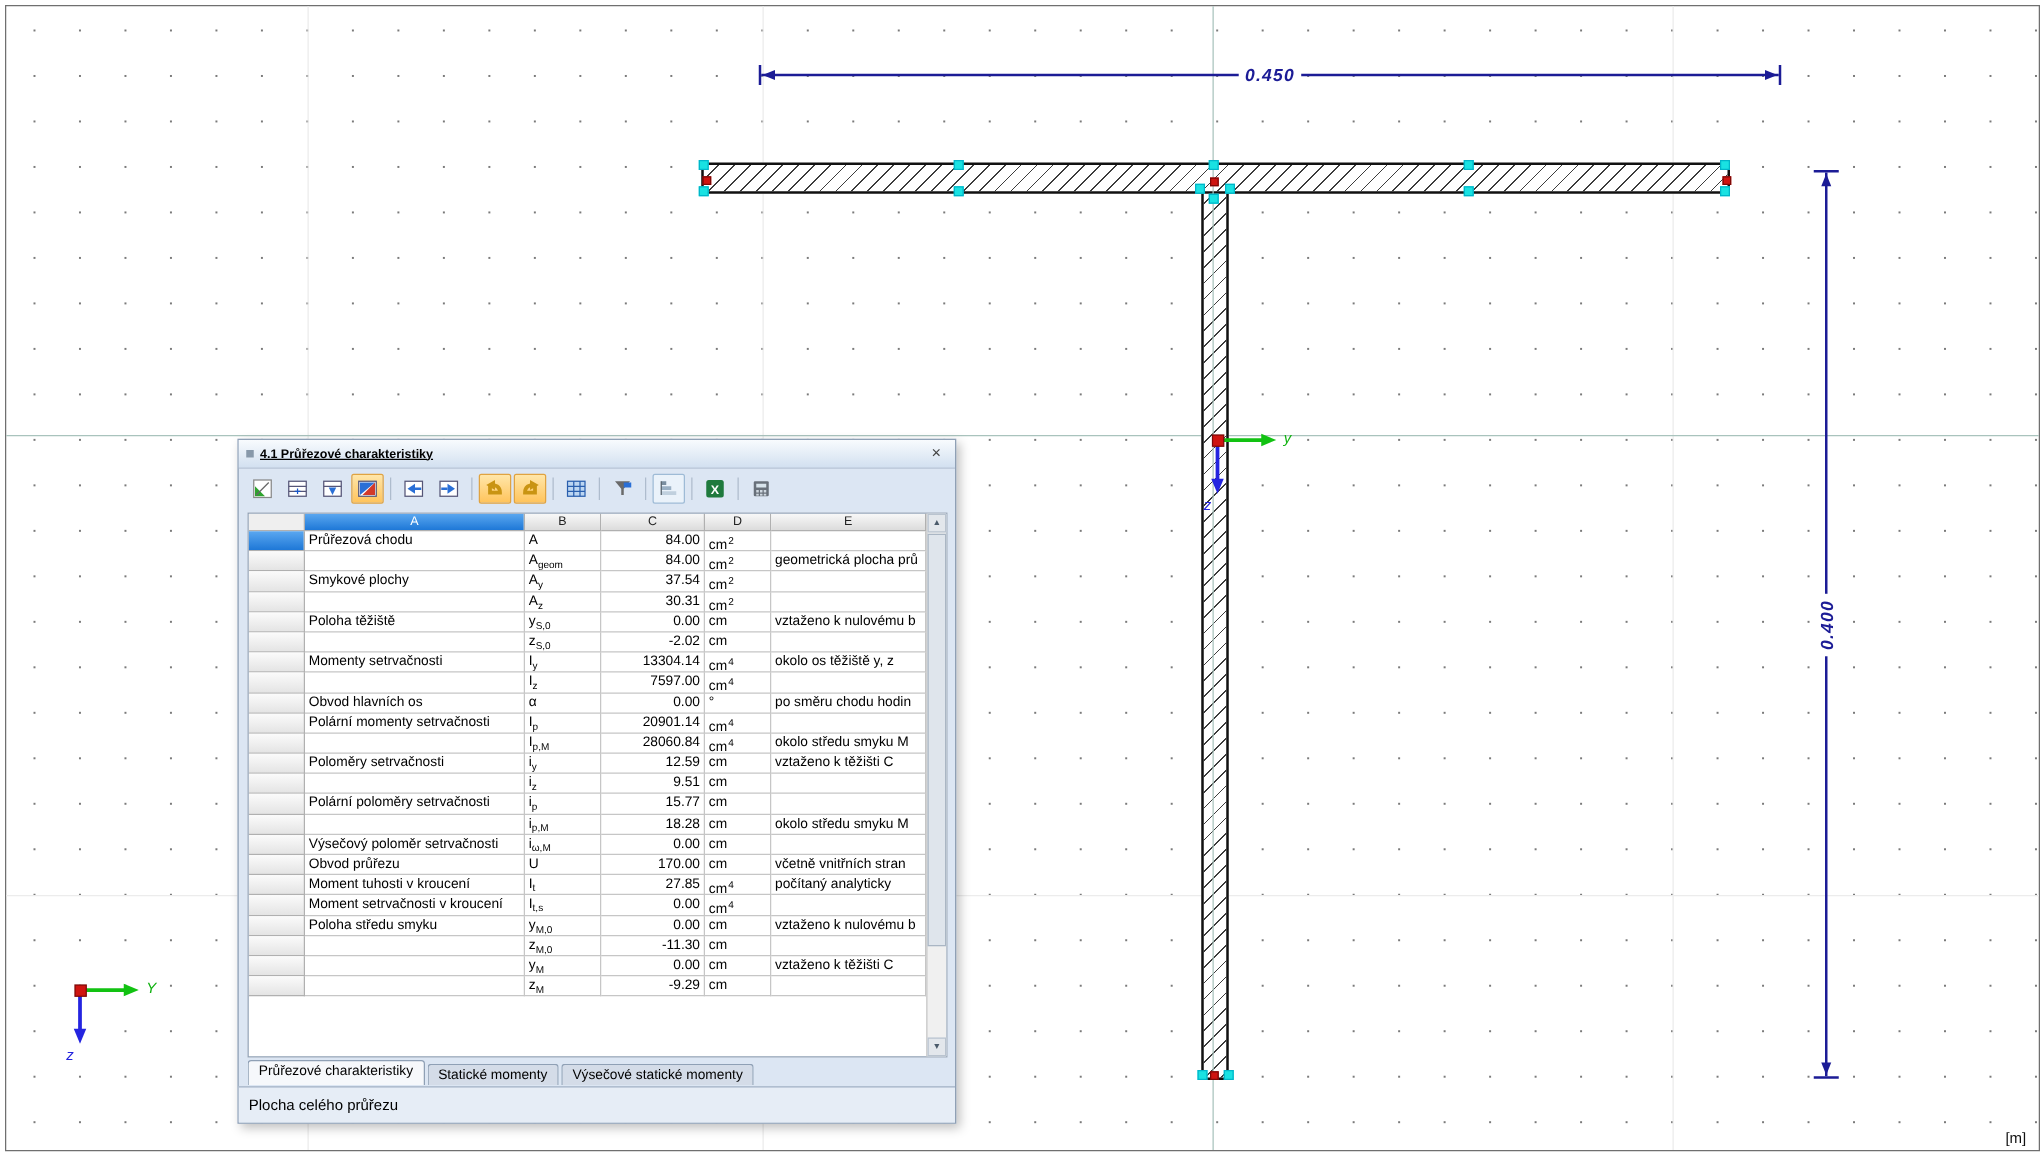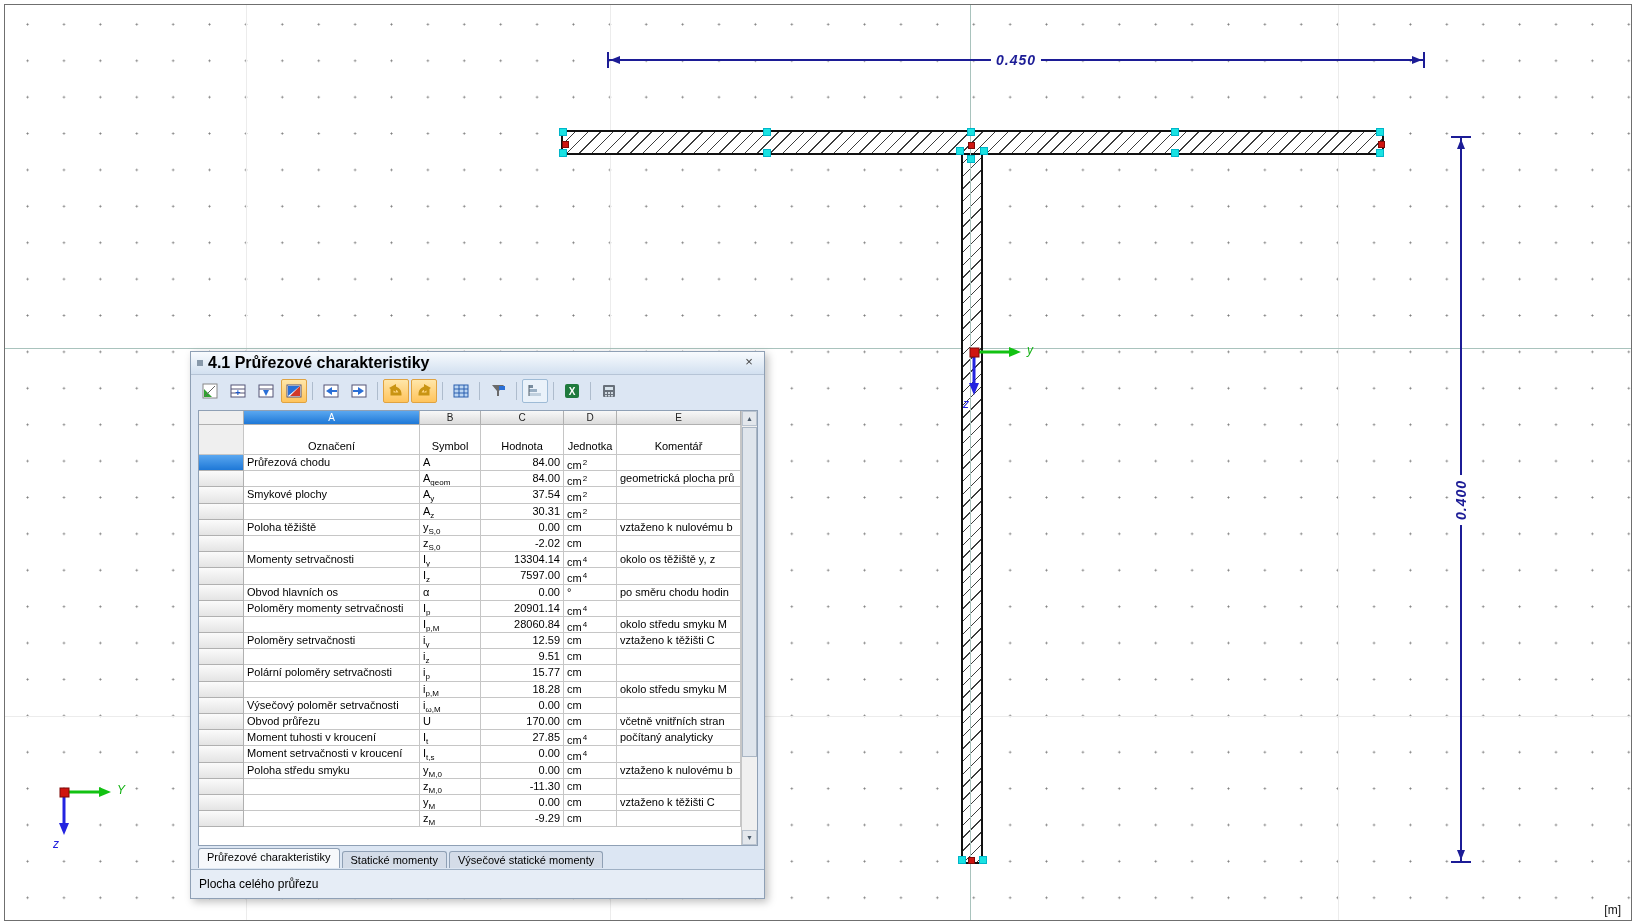--- a/index.html
+++ b/index.html
@@ -60,21 +60,21 @@
     position:absolute;left:185px;top:346px;width:573px;height:546px;
     background:#dce6f3;border:1px solid #8fa0b5;box-shadow:3px 3px 8px rgba(0,0,0,.25);
     z-index:20;font-size:11px;color:#000;
   }
   #titlebar{
     position:absolute;left:0;top:0;right:0;height:23px;
     background:linear-gradient(#f8fbfe,#d2e0f0);
     border-bottom:1px solid #b6c4d6;display:flex;align-items:center;padding:0 6px;box-sizing:border-box;
   }
   #dialog-icon{width:6px;height:6px;background:#8899aa;margin-right:5px;flex:none;}
-  #title-text{font-weight:bold;font-size:16px;flex:1;white-space:nowrap;}
+  #title-text{font-weight:bold;font-size:10px;flex:1;white-space:nowrap;text-decoration:underline;}
   #close-btn{
     width:18px;height:16px;line-height:14px;text-align:center;font-size:13px;color:#444;
     cursor:default;flex:none;
   }
   
   #toolbar{
     position:absolute;left:4px;top:25px;right:4px;height:28px;
     display:flex;align-items:center;gap:2px;padding-left:2px;
   }
   .tbtn{
@@ -341,28 +341,20 @@
     <div id="tablewrap">
       <div id="tablecols">
         <div class="letters">
           <div class="lcell c-rowhdr"></div>
           <div class="lcell c-a selcol">A</div>
           <div class="lcell c-b">B</div>
           <div class="lcell c-c">C</div>
           <div class="lcell c-d">D</div>
           <div class="lcell c-e">E</div>
         </div>
-        <div class="hdr">
-          <div class="hcell c-rowhdr"></div>
-          <div class="hcell c-a">Označení</div>
-          <div class="hcell c-b">Symbol</div>
-          <div class="hcell c-c">Hodnota</div>
-          <div class="hcell c-d">Jednotka</div>
-          <div class="hcell c-e">Komentář</div>
-        </div>
         <div id="rows">
             <div class="trow">
               <div class="tcell rowhdr c-rowhdr sel"></div>
               <div class="tcell c-a">Průřezová chodu</div>
               <div class="tcell c-b"><span>A</span></div>
               <div class="tcell c-c num">84.00</div>
               <div class="tcell c-d"><span>cm</span><sup class="s">2</sup></div>
               <div class="tcell c-e"></div>
             </div>
             <div class="trow">
@@ -424,21 +416,21 @@
             <div class="trow">
               <div class="tcell rowhdr c-rowhdr"></div>
               <div class="tcell c-a">Obvod hlavních os</div>
               <div class="tcell c-b"><span>α</span></div>
               <div class="tcell c-c num">0.00</div>
               <div class="tcell c-d"><span>°</span></div>
               <div class="tcell c-e">po směru chodu hodin</div>
             </div>
             <div class="trow">
               <div class="tcell rowhdr c-rowhdr"></div>
-              <div class="tcell c-a">Poloměry momenty setrvačnosti</div>
+              <div class="tcell c-a">Polární momenty setrvačnosti</div>
               <div class="tcell c-b"><span>I</span><sub class="s">p</sub></div>
               <div class="tcell c-c num">20901.14</div>
               <div class="tcell c-d"><span>cm</span><sup class="s">4</sup></div>
               <div class="tcell c-e"></div>
             </div>
             <div class="trow">
               <div class="tcell rowhdr c-rowhdr"></div>
               <div class="tcell c-a"></div>
               <div class="tcell c-b"><span>I</span><sub class="s">p,M</sub></div>
               <div class="tcell c-c num">28060.84</div>

